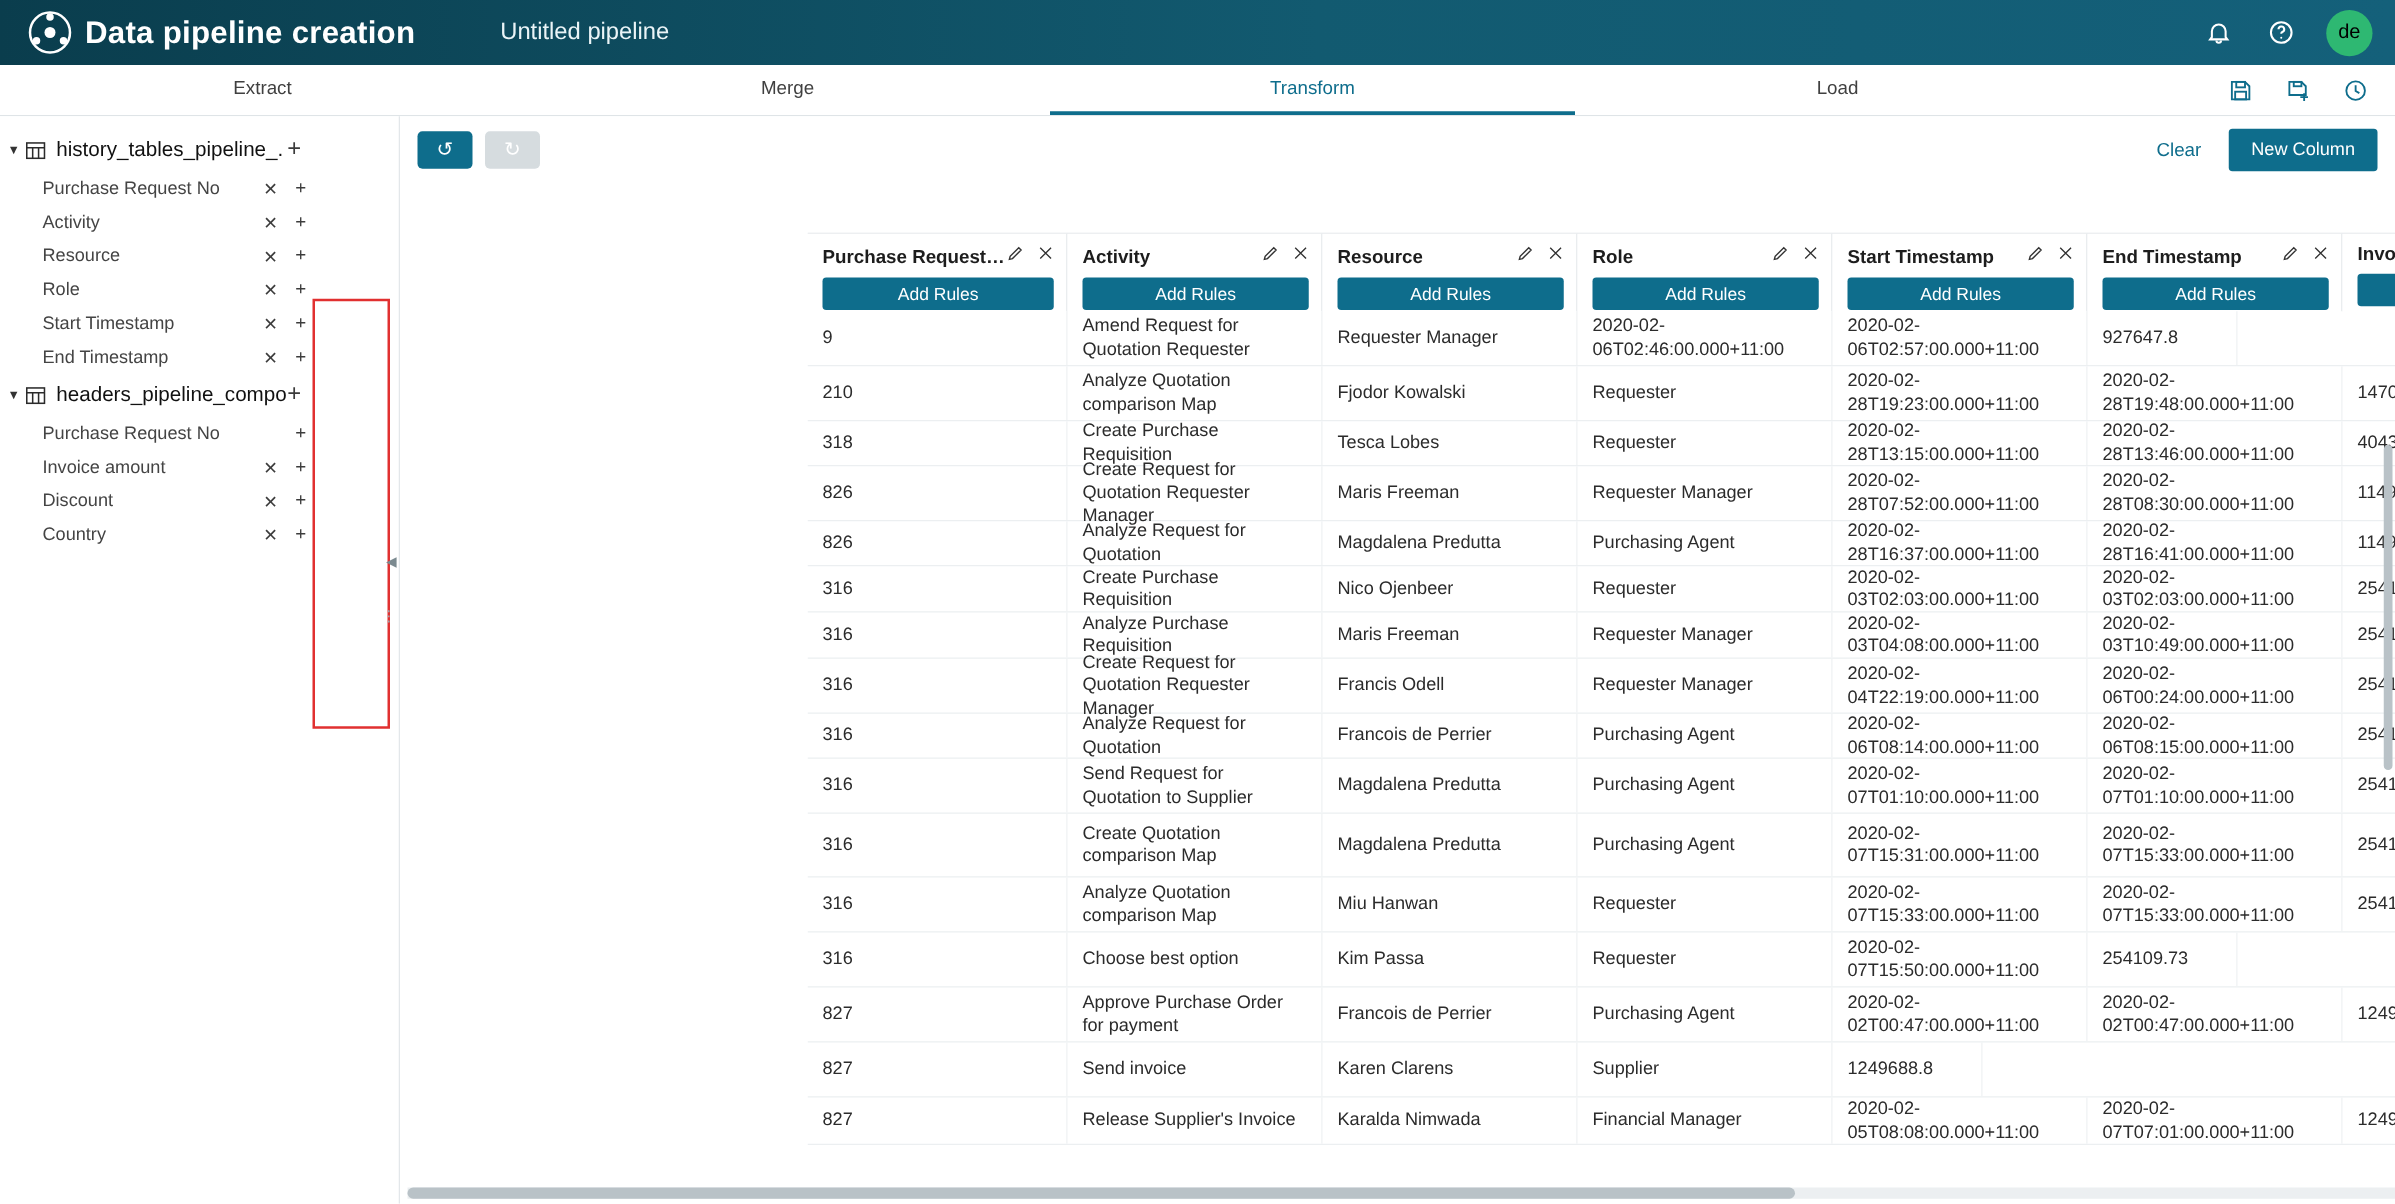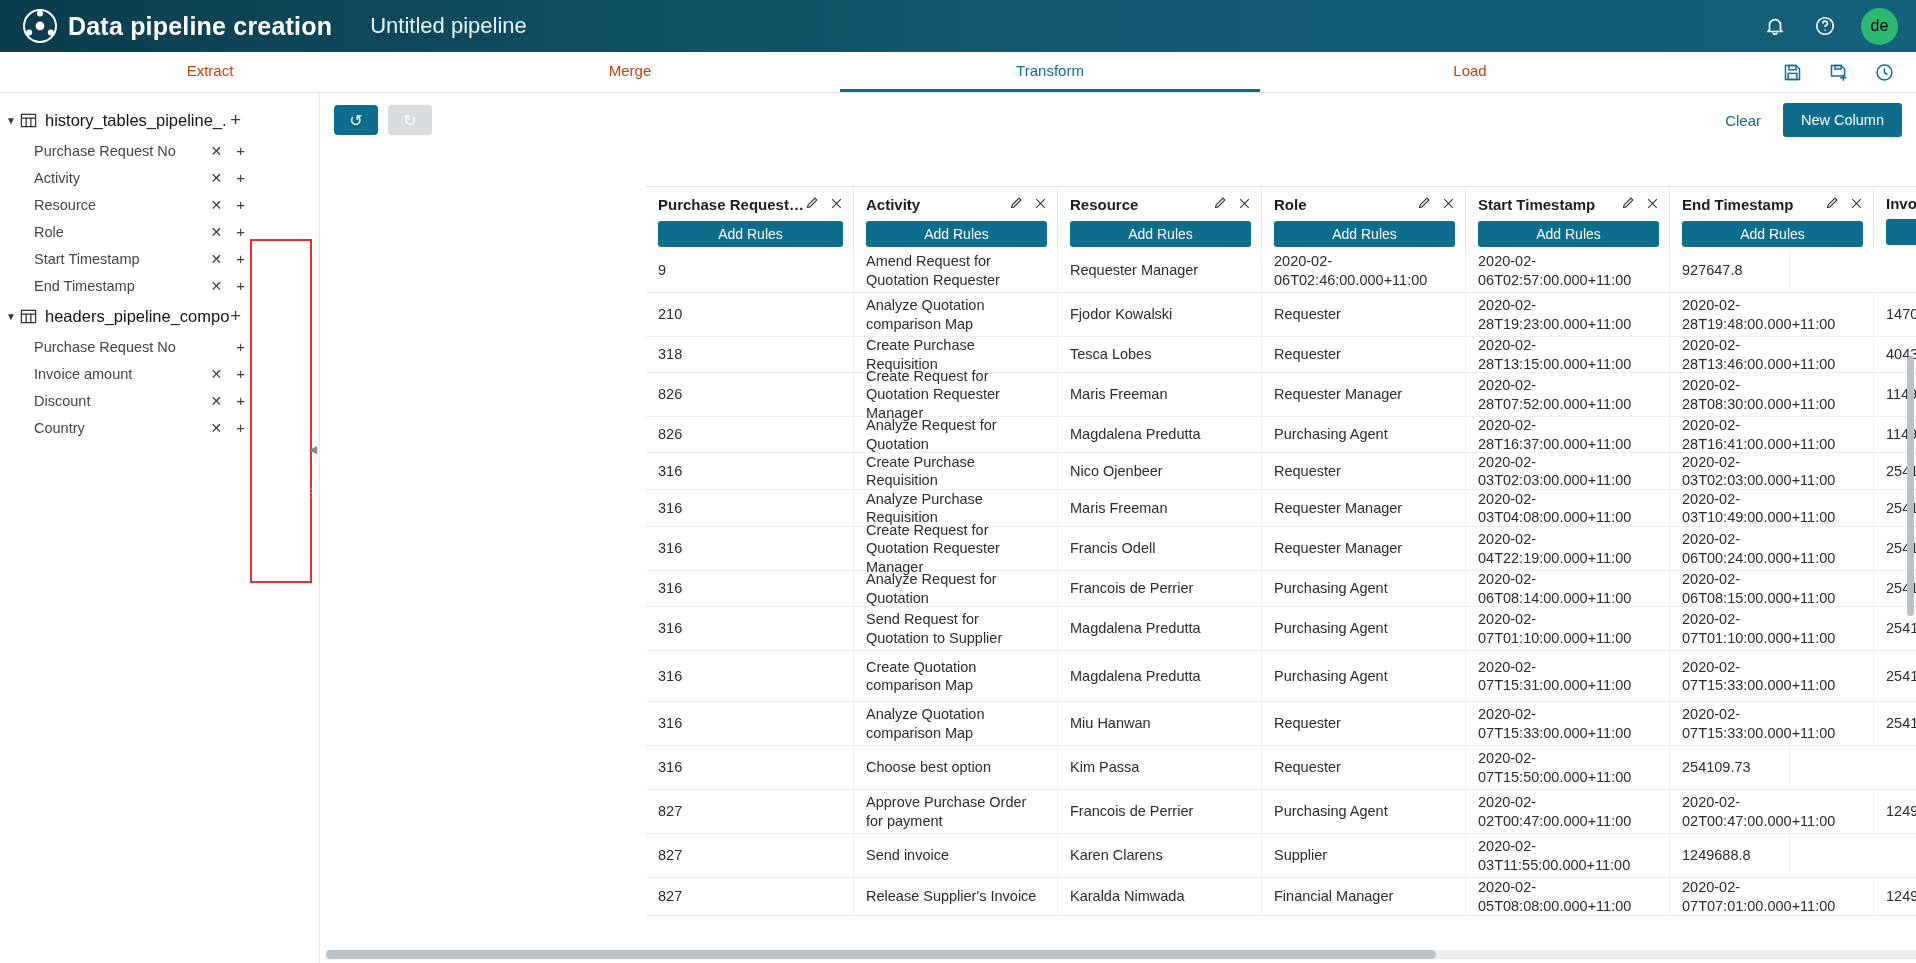--- a/index.html
+++ b/index.html
@@ -20,21 +20,21 @@
     align-items: center;
     padding: 0 18px;
     color: #fff;
   }
   .logo-wrap { width: 44px; height: 44px; display: flex; align-items: center; justify-content: center; }
   .app-title {
     font-size: 25px; font-weight: bold; letter-spacing: .2px;
     margin-left: 6px;
   }
   .pipeline-name {
-    font-size: 22px; margin-left: 38px; font-weight: normal; color: #eaf4f7;
+    font-size: 19px; margin-left: 68px; font-weight: normal; color: #eaf4f7;
   }
   .topbar-right { margin-left: auto; display: flex; align-items: center; gap: 22px; }
   .icon-btn { width: 28px; height: 28px; display: flex; align-items: center; justify-content: center; cursor: pointer; }
   .avatar {
     width: 37px; height: 37px; border-radius: 50%;
     background: #2eb872; color: #000000; font-size: 16px;
     display: flex; align-items: center; justify-content: center;
     font-weight: 500;
   }
   
@@ -43,21 +43,21 @@
     border-bottom: 1px solid #dfe4e7;
     display: flex;
     align-items: stretch;
     background: #fff;
     position: relative;
   }
   .tabs { display: flex; flex: 1; }
   .tab {
     flex: 1;
     display: flex; align-items: center; justify-content: center;
-    font-size: 15px; color: #c2410c; cursor: pointer;
+    font-size: 15px; color: #404040; cursor: pointer;
     border-bottom: 3px solid transparent;
     max-width: 420px;
   }
   .tab.active { color: #0e6d8c; border-bottom-color: #0e6d8c; }
   .tabbar-icons {
     display: flex; align-items: center; gap: 18px;
     padding-right: 18px;
   }
   
   .body { display: flex; height: calc(963px - 52px - 41px); }
@@ -646,21 +646,20 @@
             <div class="cell" style="width:204px">2020-02-02T00:47:00.000+11:00</div>
             <div class="cell" style="width:204px">2020-02-02T00:47:00.000+11:00</div>
             <div class="cell" style="width:120px">1249688.8</div>
           </div>
 
           <div class="row" style="height:44px">
             <div class="cell" style="width:208px">827</div>
             <div class="cell" style="width:204px">Send invoice</div>
             <div class="cell" style="width:204px">Karen Clarens</div>
             <div class="cell" style="width:204px">Supplier</div>
-            <div class="cell" style="width:204px">2020-02-03T11:55:00.000+11:00</div>
             <div class="cell" style="width:120px">1249688.8</div>
           </div>
 
           <div class="row" style="height:38px">
             <div class="cell" style="width:208px">827</div>
             <div class="cell" style="width:204px">Release Supplier's Invoice</div>
             <div class="cell" style="width:204px">Karalda Nimwada</div>
             <div class="cell" style="width:204px">Financial Manager</div>
             <div class="cell" style="width:204px">2020-02-05T08:08:00.000+11:00</div>
             <div class="cell" style="width:204px">2020-02-07T07:01:00.000+11:00</div>

